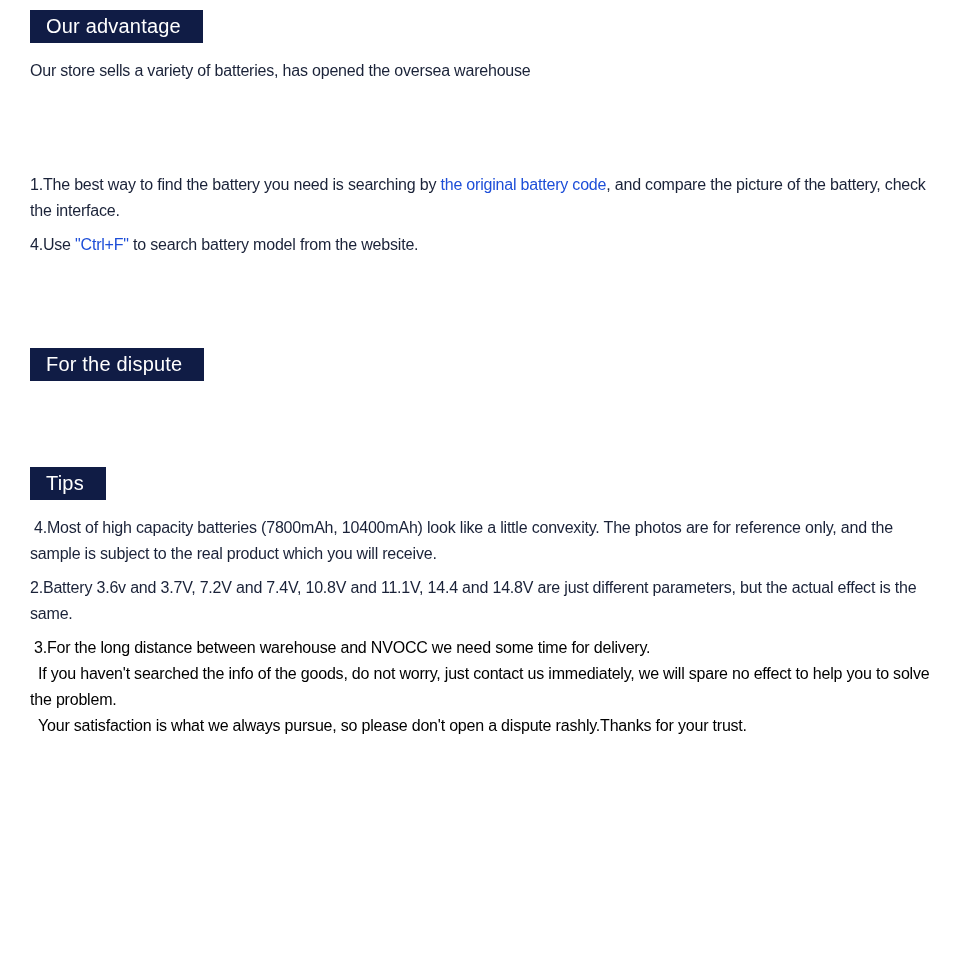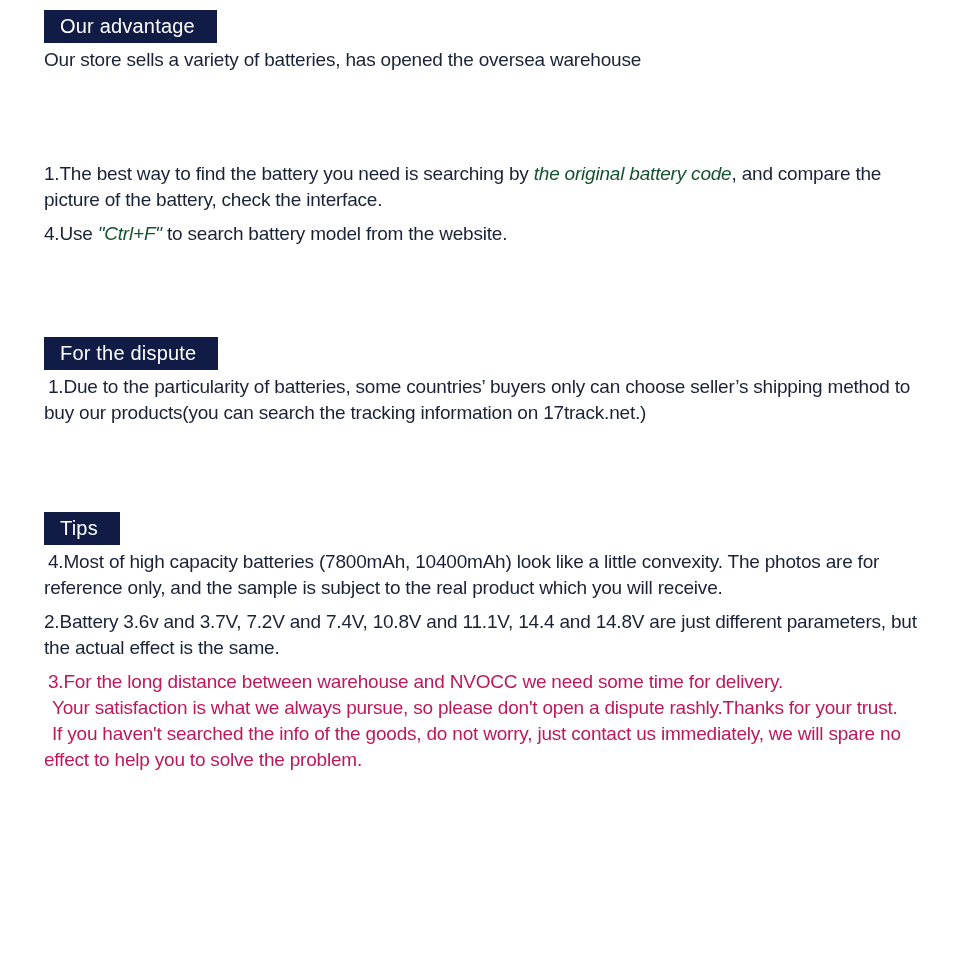--- a/index.html
+++ b/index.html
@@ -10,21 +10,20 @@
   .page {
     position: relative;
     width: 960px;
     min-height: 973px;
     background: #ffffff;
     box-sizing: border-box;
     padding-top: 10px;
     font-family: "Liberation Sans", "DejaVu Sans", sans-serif;
     color: #1a2238;
     overflow: hidden;
-    padding-left: 14px;
   }
   .sec {
     margin-left: 30px;
     margin-right: 28px;
   }
   .sec-advantage { margin-bottom: 88px; }
   .sec-order     { margin-bottom: 90px; }
   .sec-shipment  { margin-bottom: 86px; }
 
   .badge {
@@ -32,32 +31,32 @@
     background: #101c45;
     color: #ffffff;
     font-size: 20px;
     line-height: 23px;
     padding: 5px 22px 5px 16px;
     letter-spacing: 0.2px;
   }
   .badge .badge-label { color: #ffffff; }
 
   .sec-body {
-    margin-top: 4px;
-    font-size: 19px;
+    margin-top: 15px;
+    font-size: 16px;
     line-height: 26px;
     letter-spacing: -0.2px;
   }
   .sec-body p {
     margin: 0 0 8px 0;
   }
   .line { display: block; }
 
-  .red   { color: #14532d; font-style: italic; }
-  .tips-red p { color: #be185d; margin: 0; }
+  .red   { color: #1d4ed8; }
+  .tips-red p { color: #000000; margin: 0; }
   .indent-4 { text-indent: 4px; }
   .indent-8 { text-indent: 8px; }
 
   .shipment-item1 { text-indent: 4px; }
 </style>
 </head>
 <body>
 
 <div class="page">
 
@@ -81,32 +80,31 @@
         <span>4.Use </span><span class="red">"Ctrl+F"</span><span> to search battery model from the website.</span>
       </p>
     </div>
   </section>
 
   <section class="sec sec-shipment">
     <div class="badge">
       <span class="badge-label">For the dispute</span>
     </div>
     <div class="sec-body">
-      <p class="shipment-item1">1.Due to the particularity of batteries, some countries’ buyers only can choose seller’s shipping method to buy our products(you can search the tracking information on 17track.net.)</p>
     </div>
   </section>
 
   <section class="sec sec-tips">
     <div class="badge">
       <span class="badge-label">Tips</span>
     </div>
     <div class="sec-body">
       <p class="indent-4">4.Most of high capacity batteries (7800mAh, 10400mAh) look like a little convexity. The photos are for reference only, and the sample is subject to the real product which you will receive.</p>
       <p>2.Battery 3.6v and 3.7V, 7.2V and 7.4V, 10.8V and 11.1V, 14.4 and 14.8V are just different parameters, but the actual effect is the same.</p>
       <div class="tips-red">
         <p class="indent-4">3.For the long distance between warehouse and NVOCC we need some time for delivery.</p>
+        <p class="indent-8">If you haven't searched the info of the goods, do not worry, just contact us immediately, we will spare no effect to help you to solve the problem.</p>
         <p class="indent-8">Your satisfaction is what we always pursue, so please don't open a dispute rashly.Thanks for your trust.</p>
-        <p class="indent-8">If you haven't searched the info of the goods, do not worry, just contact us immediately, we will spare no effect to help you to solve the problem.</p>
       </div>
     </div>
   </section>
 
 </div>
 
 </body></html>

